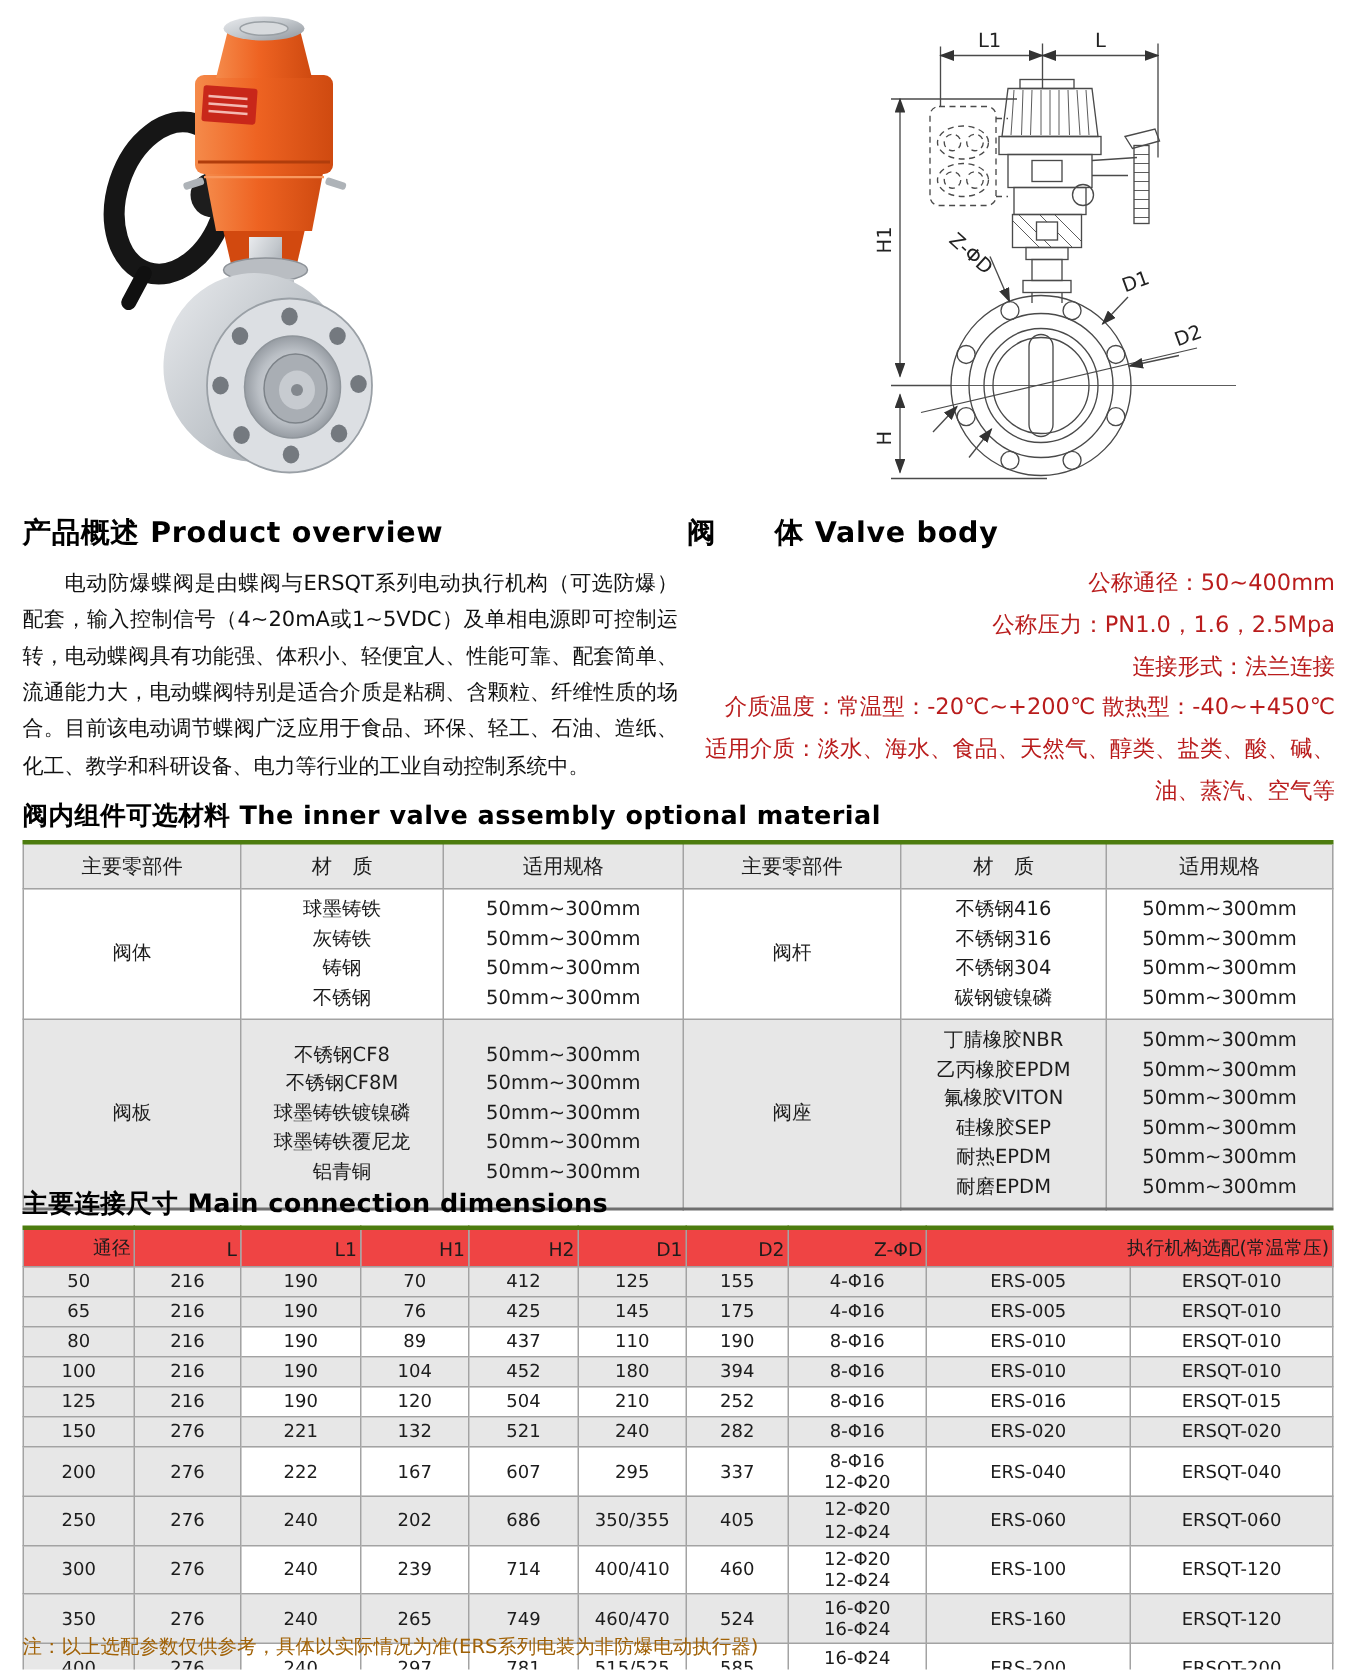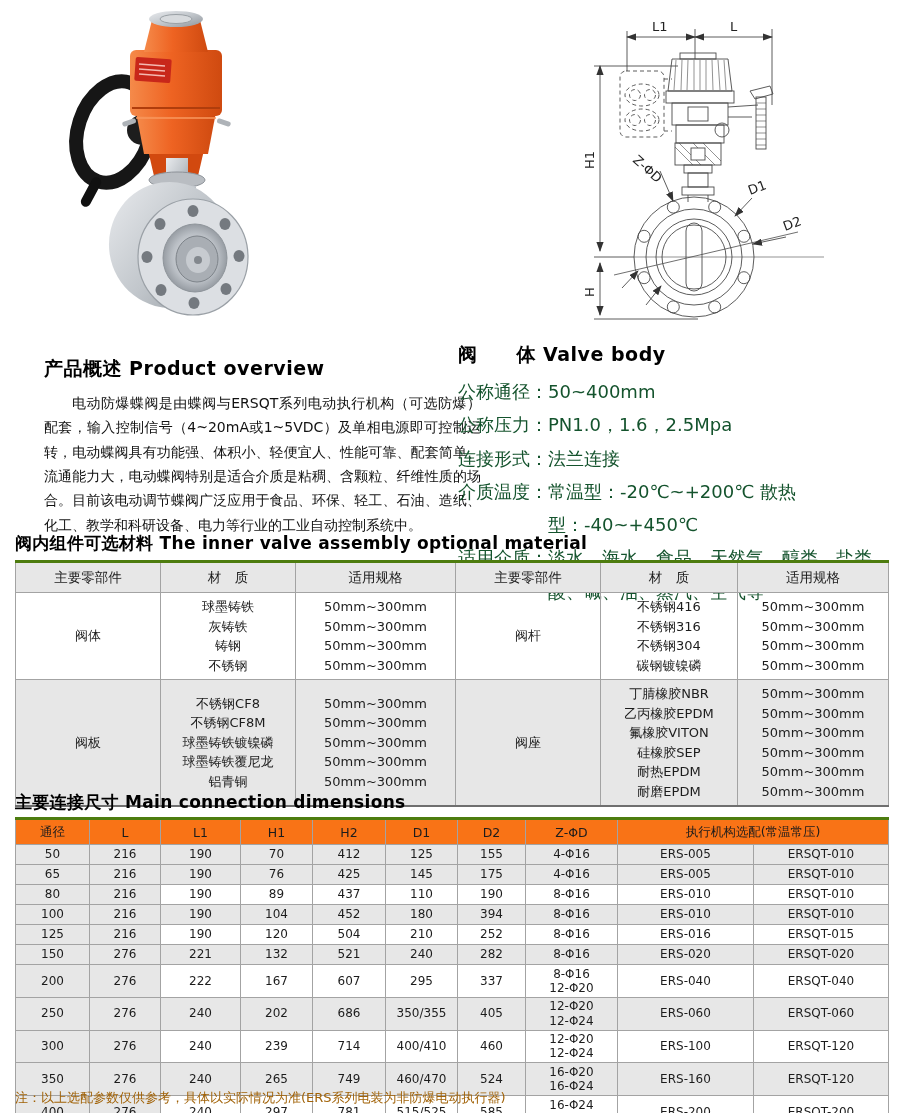--- a/index.html
+++ b/index.html
@@ -6,43 +6,43 @@
   body{
     width:901px;height:1113px;position:relative;background:#ffffff;
     font-family:"DejaVu Sans","Liberation Sans",sans-serif;color:#1a1a1a;
     overflow:hidden;
   }
   .abs{position:absolute;}
   
   .sec-title{font-size:19px;font-weight:bold;color:#000;letter-spacing:.5px;white-space:nowrap;}
   .tbl-title{font-size:17px;font-weight:bold;color:#000;letter-spacing:.3px;white-space:nowrap;}
   
-  #overview{left:15px;top:356px;width:437px;margin-left:29px;}
+  #overview{left:15px;top:342px;width:437px;}
   #overview p{margin:9px 0 0 0;font-size:14px;line-height:1.74;text-align:justify;text-indent:2em;color:#111;}
   
   #valvebody{left:458px;top:342px;width:432px;}
-  #valvebody .spec{font-size:18px;line-height:1.85;padding-left:5em;text-indent:-5em;color:#14532d;}
+  #valvebody .spec{font-size:15px;line-height:1.85;padding-left:5em;text-indent:-5em;color:#b91c1c;text-align:right;}
   #valvebody .specs{margin-top:7px;}
   
   table{border-collapse:collapse;table-layout:fixed;width:873px;}
   .dtable{border-top:3px solid #4d7c0f;border-bottom:2px solid #6f6f6f;}
   .dtable th,.dtable td{
     border:1px solid #a3a3a3;text-align:center;vertical-align:middle;
     white-space:pre-line;color:#1c1c1c;
   }
   
   #mat-title{left:15px;top:532px;}
   #mat-table{left:15px;top:560px;}
   #mat-table th{background:#e7e7e7;height:27px;font-size:13.5px;font-weight:normal;}
   #mat-table td{font-size:13px;line-height:1.5;padding:4px 2px;text-align:center;}
   #mat-table tr.gray td{background:#e7e7e7;}
   
   #dim-title{left:15px;top:791px;}
   #dim-table{left:15px;top:817px;}
-  #dim-table th{background:#f97316;height:22px;font-size:12.5px;font-weight:normal;padding:1px 2px;}
+  #dim-table th{background:#ef4444;height:22px;font-size:12.5px;font-weight:normal;padding:1px 2px;text-align:right;}
   #dim-table td{font-size:12px;line-height:1.2;padding:1.5px 2px;height:16px;}
   #dim-table tr.gray td{background:#e7e7e7;}
   #dim-table td:nth-child(1),#dim-table td:nth-child(2){background:#e7e7e7;}
   
   #note{left:15px;top:1089px;font-size:13px;color:#a16207;white-space:nowrap;}
   
   #photo{left:52px;top:0px;width:290px;height:335px;}
   #drawing{left:572px;top:13px;width:332px;height:318px;}
   svg text{font-family:"DejaVu Sans","Liberation Sans",sans-serif;}
 </style>

